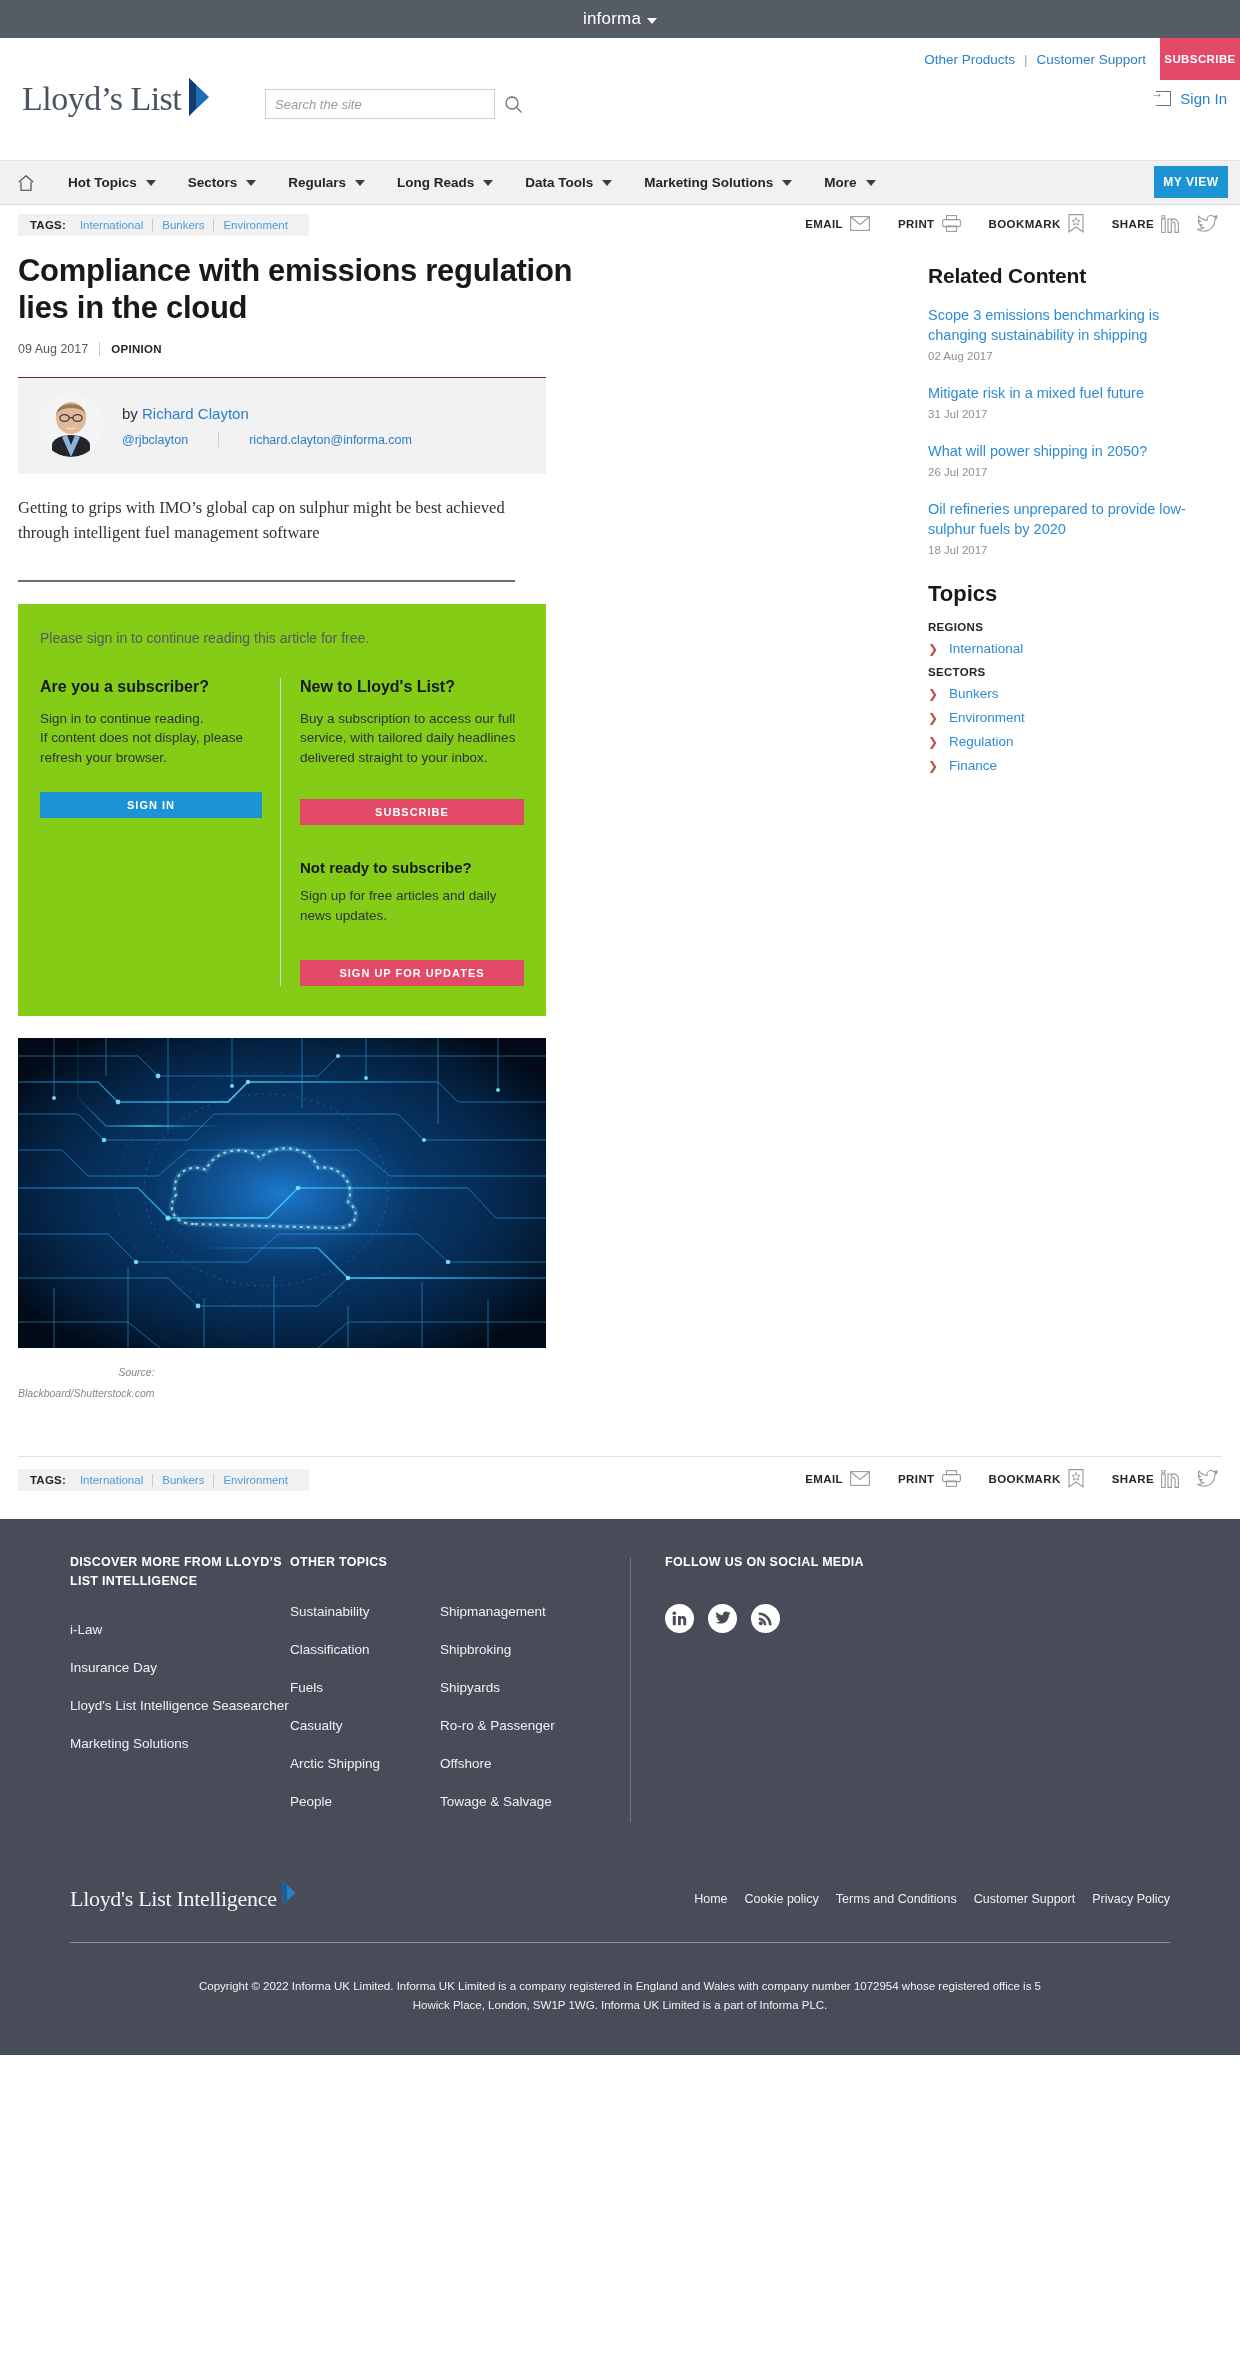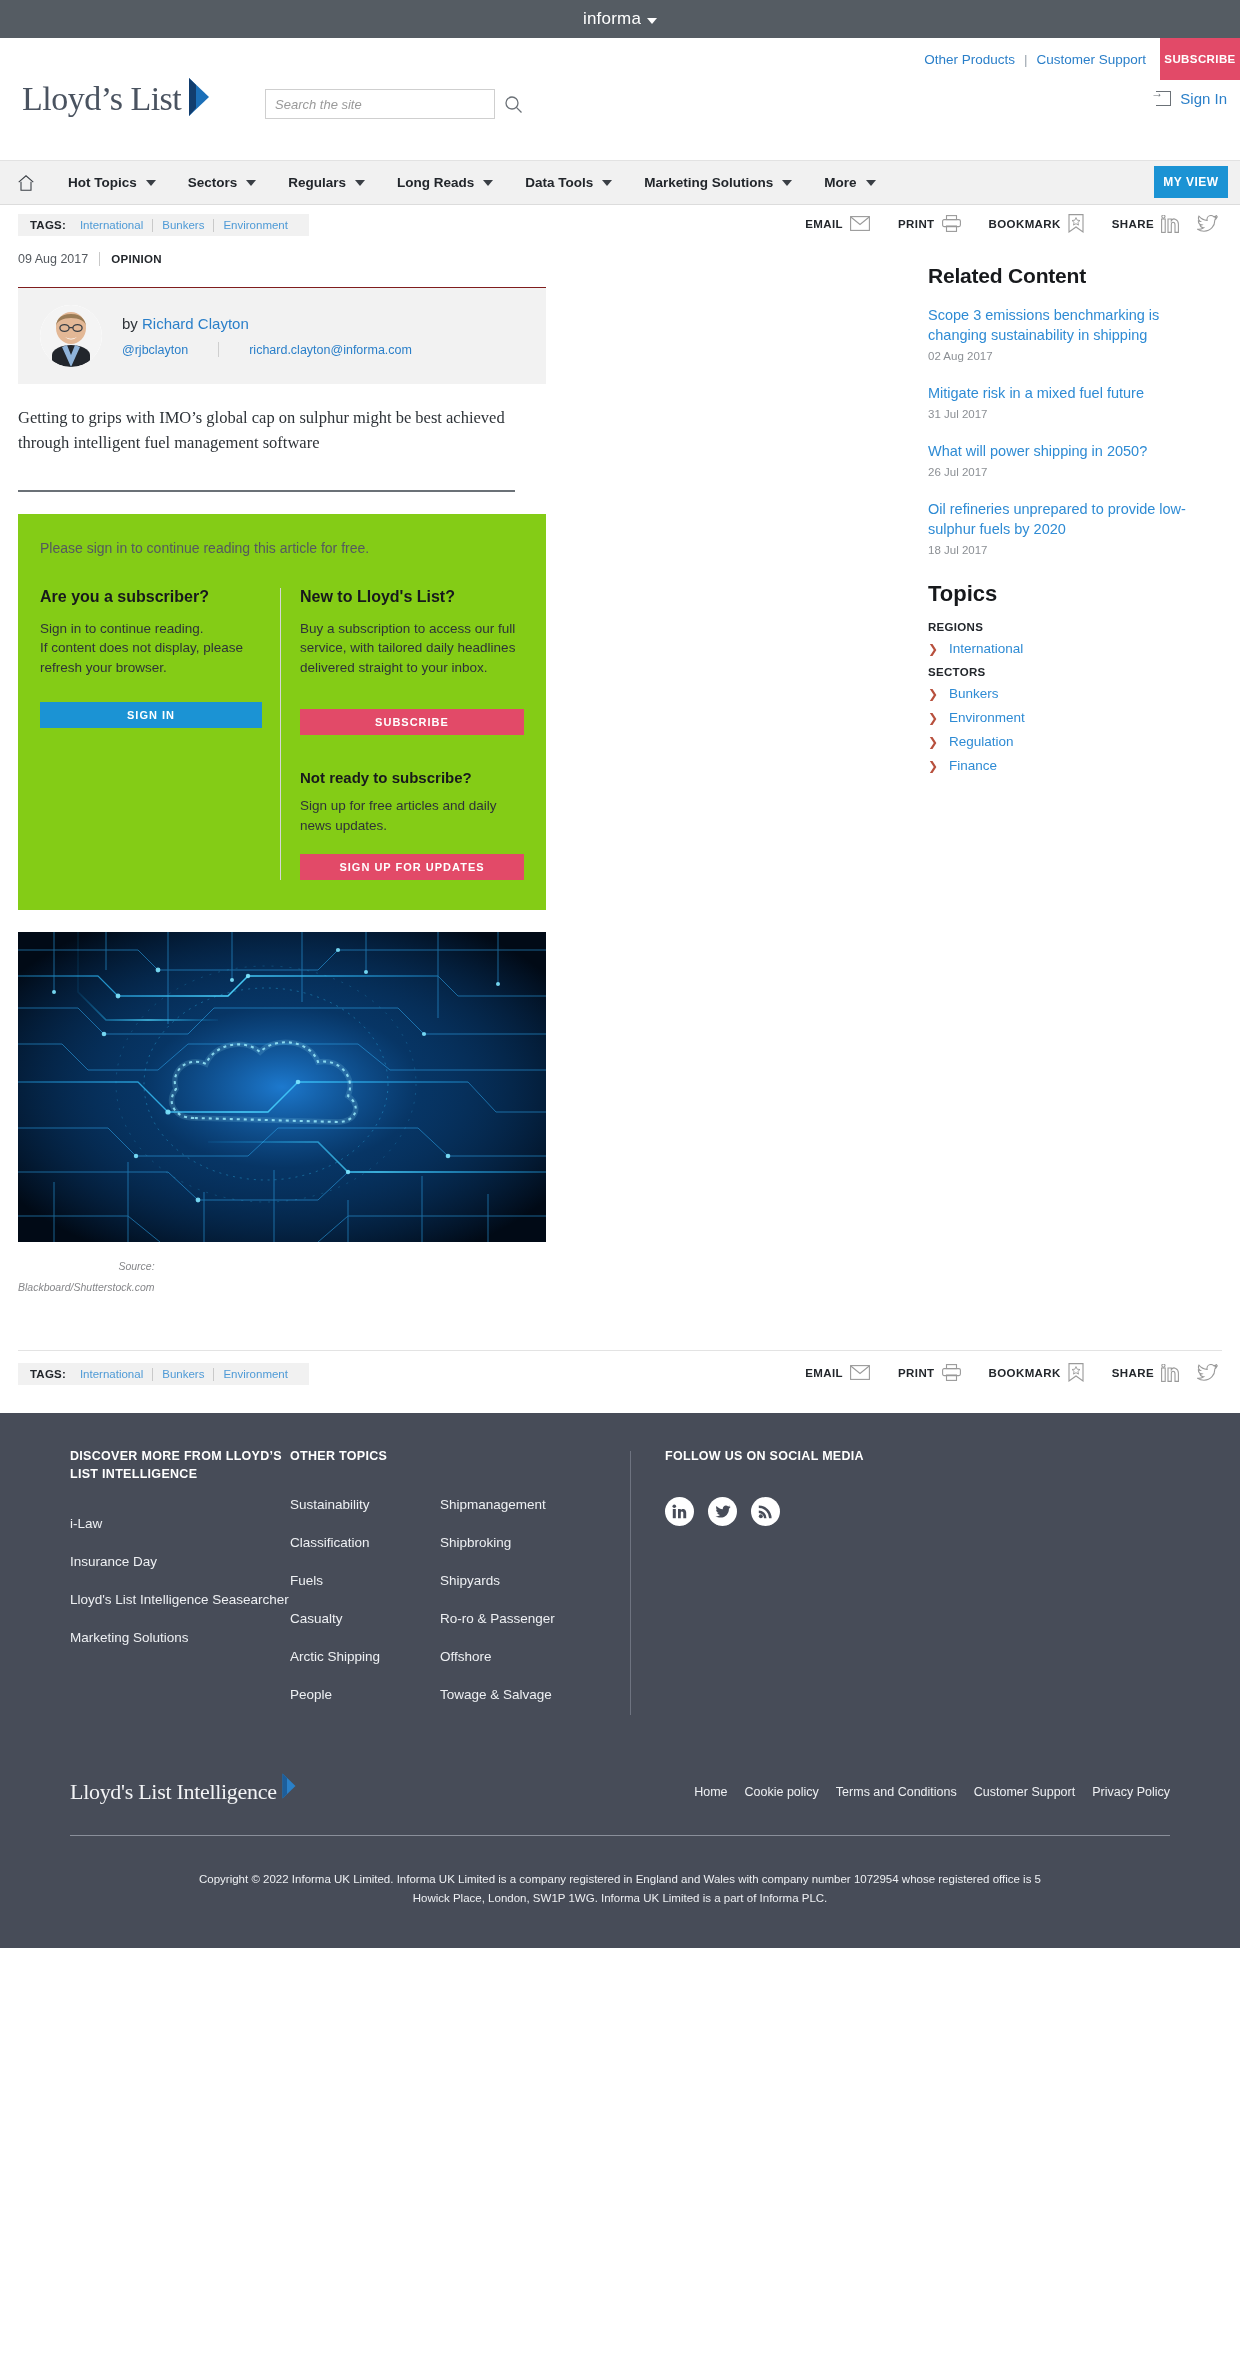--- a/index.html
+++ b/index.html
@@ -331,21 +331,21 @@
     font-weight: bold;
     letter-spacing: 1px;
     font-family: "Liberation Sans", sans-serif;
     line-height: 26px;
     text-align: center;
   }
   .btn-blue { background: #1b93d4; margin-top: 25px; }
   .btn-pink { background: #e24a68; }
   .pw-right .btn-pink.first { margin-top: 32px; }
   .pw-right .sub2 { margin-top: 34px; }
-  .pw-right .btn-pink.second { margin-top: 19px; }
+  .pw-right .btn-pink.second { margin-top: 35px; }
 
   
   .hero {
     margin-top: 22px;
     width: 528px;
     height: 310px;
     position: relative;
     overflow: hidden;
     background: #02080f;
   }
@@ -644,20 +644,21 @@
         </span>
       </div>
     </div>
   </div>
 </div>
 
 <div class="page">
 
   <div class="col-main">
 
+    <h1 class="headline">Compliance with emissions regulation lies in the cloud</h1>
 
     <div class="meta-row">
       <span class="date">09 Aug 2017</span>
       <span class="vline"></span>
       <span class="kicker">OPINION</span>
     </div>
 
     <div class="author-card">
       <div class="avatar">
         <svg width="62" height="62" viewBox="0 0 62 62">

